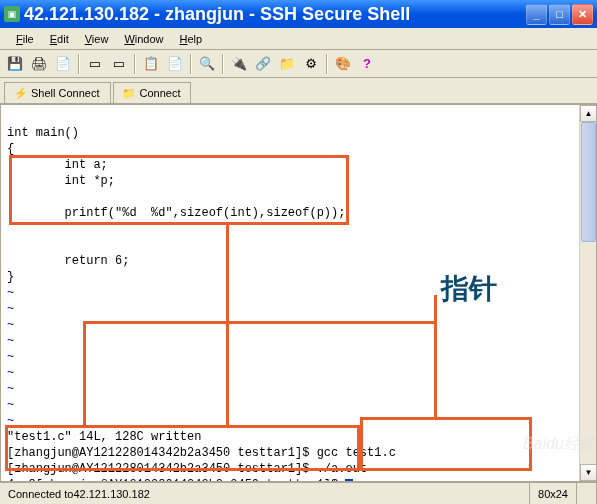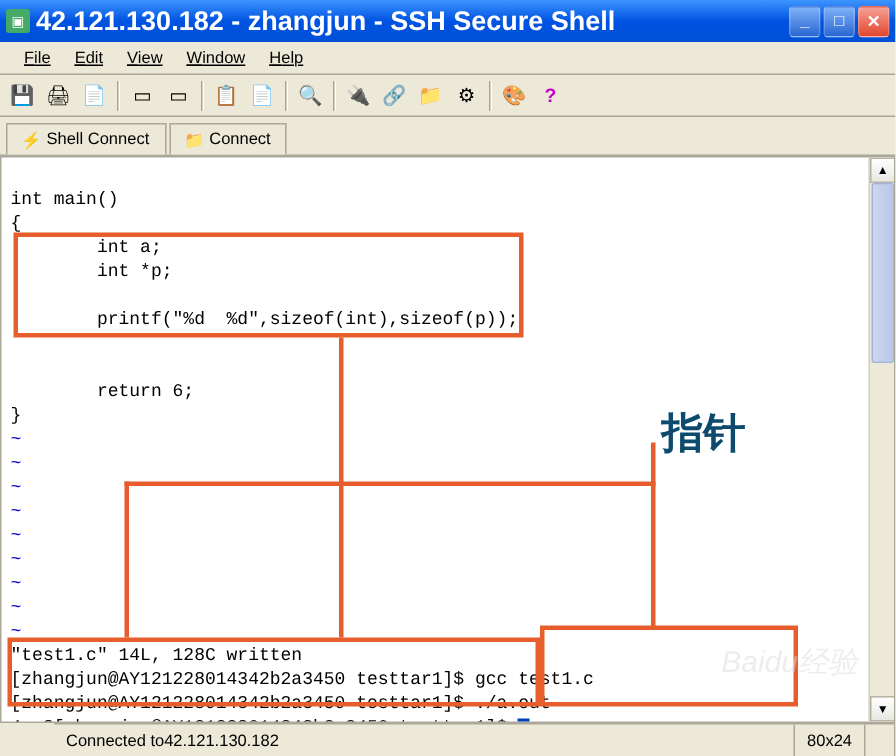--- a/index.html
+++ b/index.html
@@ -4,44 +4,44 @@
 <style>
 * { margin: 0; padding: 0; box-sizing: border-box; }
 body { font-family: Tahoma, sans-serif; font-size: 11px; background: #ece9d8; width: 597px; height: 504px; overflow: hidden; position: relative; }
 .titlebar { height: 28px; background: linear-gradient(to bottom, #3d95ff 0%, #0053e1 50%, #0050d8 100%); display: flex; align-items: center; padding: 0 4px; color: white; }
 .titlebar-icon { width: 16px; height: 16px; background: #4a6; margin-right: 4px; border-radius: 2px; display: flex; align-items: center; justify-content: center; font-size: 9px; }
 .titlebar-text { flex: 1; font-weight: bold; font-size: 18px; }
 .win-buttons { display: flex; gap: 2px; }
 .win-btn { width: 21px; height: 21px; border-radius: 3px; border: 1px solid #fff3; display: flex; align-items: center; justify-content: center; color: white; font-weight: bold; font-size: 11px; }
 .win-min, .win-max { background: linear-gradient(to bottom, #7eb1f7, #2b67d3); }
 .win-close { background: linear-gradient(to bottom, #f5a095, #e1472f); }
-.menubar { height: 22px; background: #ece9d8; display: flex; align-items: center; padding: 0 8px; border-bottom: 1px solid #aca899; text-decoration: underline; }
+.menubar { height: 22px; background: #ece9d8; display: flex; align-items: center; padding: 0 8px; border-bottom: 1px solid #aca899; }
 .menu-item { padding: 2px 8px; cursor: default; }
 .menu-item u { text-decoration: underline; }
 .toolbar { height: 28px; background: #ece9d8; display: flex; align-items: center; padding: 0 4px; gap: 2px; border-bottom: 1px solid #aca899; }
 .tool-btn { width: 22px; height: 22px; border: 1px solid transparent; display: flex; align-items: center; justify-content: center; font-size: 13px; }
 .tool-sep { width: 2px; height: 20px; border-left: 1px solid #aca899; border-right: 1px solid #fff; margin: 0 2px; }
 .tab-bar { height: 26px; background: #ece9d8; display: flex; align-items: flex-end; padding: 0 4px; border-bottom: 1px solid #aca899; }
 .tab { padding: 4px 10px; background: #ece9d8; border: 1px solid #aca899; border-bottom: none; margin-right: 2px; display: flex; align-items: center; gap: 4px; font-size: 11px; }
 .tab-icon { width: 12px; height: 12px; display: inline-flex; align-items: center; justify-content: center; }
 .terminal { position: relative; background: white; height: 378px; overflow: hidden; border: 1px solid #aca899; }
 .terminal-content { padding: 4px 6px; font-family: "Courier New", monospace; font-size: 12px; line-height: 16px; white-space: pre; color: #000; position: relative; }
 .tilde { color: #0000cc; }
 .scrollbar { position: absolute; right: 0; top: 0; width: 17px; height: 100%; background: #ece9d8; border-left: 1px solid #d4d0c8; }
 .scroll-btn { width: 17px; height: 17px; background: linear-gradient(to bottom, #fefefe, #e8e8e2); border: 1px solid #b8b4a8; display: flex; align-items: center; justify-content: center; font-size: 8px; }
 .scroll-thumb { width: 15px; margin: 0 1px; height: 120px; background: linear-gradient(to right, #ccd7ec, #b8c8e8); border: 1px solid #9fb4de; border-radius: 2px; }
 .scroll-track { height: calc(100% - 34px); }
-.statusbar { height: 22px; background: #ece9d8; border-top: 1px solid #aca899; display: flex; align-items: center; font-size: 11px; margin-left: 36px; }
+.statusbar { height: 22px; background: #ece9d8; border-top: 1px solid #aca899; display: flex; align-items: center; font-size: 11px; }
 .status-cell { padding: 2px 8px; border-right: 1px solid #aca899; height: 100%; display: flex; align-items: center; }
 .status-cell:first-child { flex: 1; }
 .annotation { position: absolute; border: 3px solid #e85d2c; pointer-events: none; }
 .anno-line { position: absolute; background: #e85d2c; pointer-events: none; }
 .hand-text { position: absolute; color: #0c4a6e; font-size: 28px; font-weight: bold; font-family: sans-serif; pointer-events: none; }
 .cursor-block { display: inline-block; width: 8px; height: 13px; background: #0040c0; vertical-align: text-bottom; }
-.watermark { position: absolute; right: 24px; bottom: 26px; color: #ddd; font-size: 20px; font-style: italic; opacity: 0.5; }
+.watermark { position: absolute; right: 0; bottom: 26px; color: #ddd; font-size: 16px; font-style: italic; opacity: 0.5; }
 </style>
 </head>
 <body>
 
 <div class="titlebar">
   <span class="titlebar-icon">▣</span>
   <span class="titlebar-text">42.121.130.182 - zhangjun - SSH Secure Shell</span>
   <div class="win-buttons">
     <div class="win-btn win-min">_</div>
     <div class="win-btn win-max">□</div>

